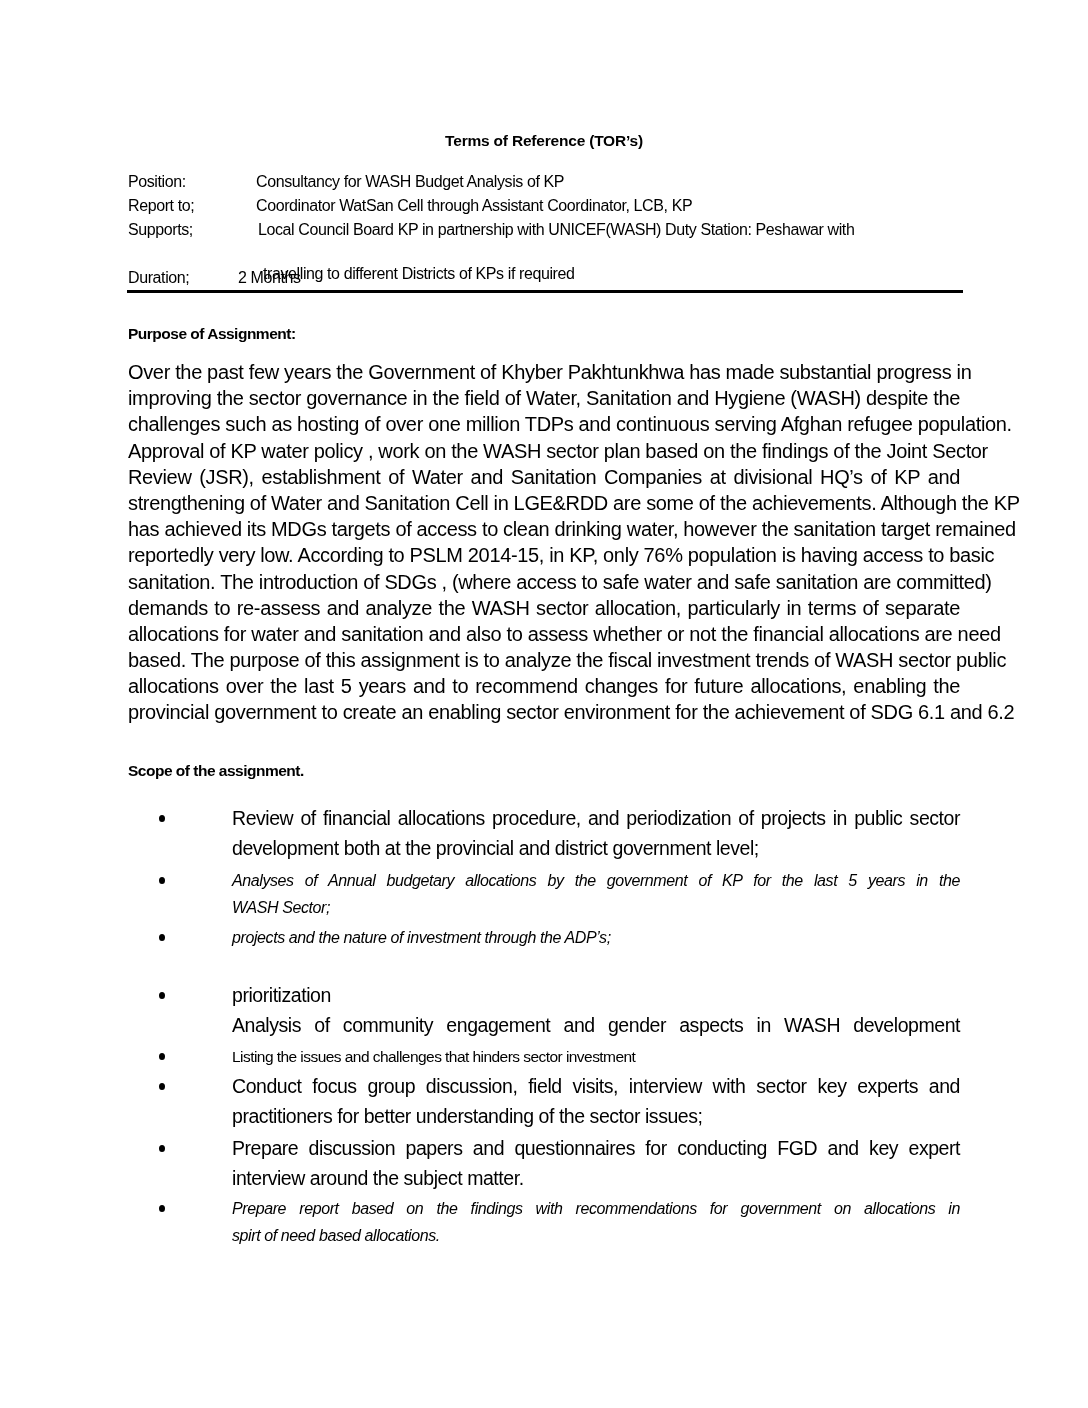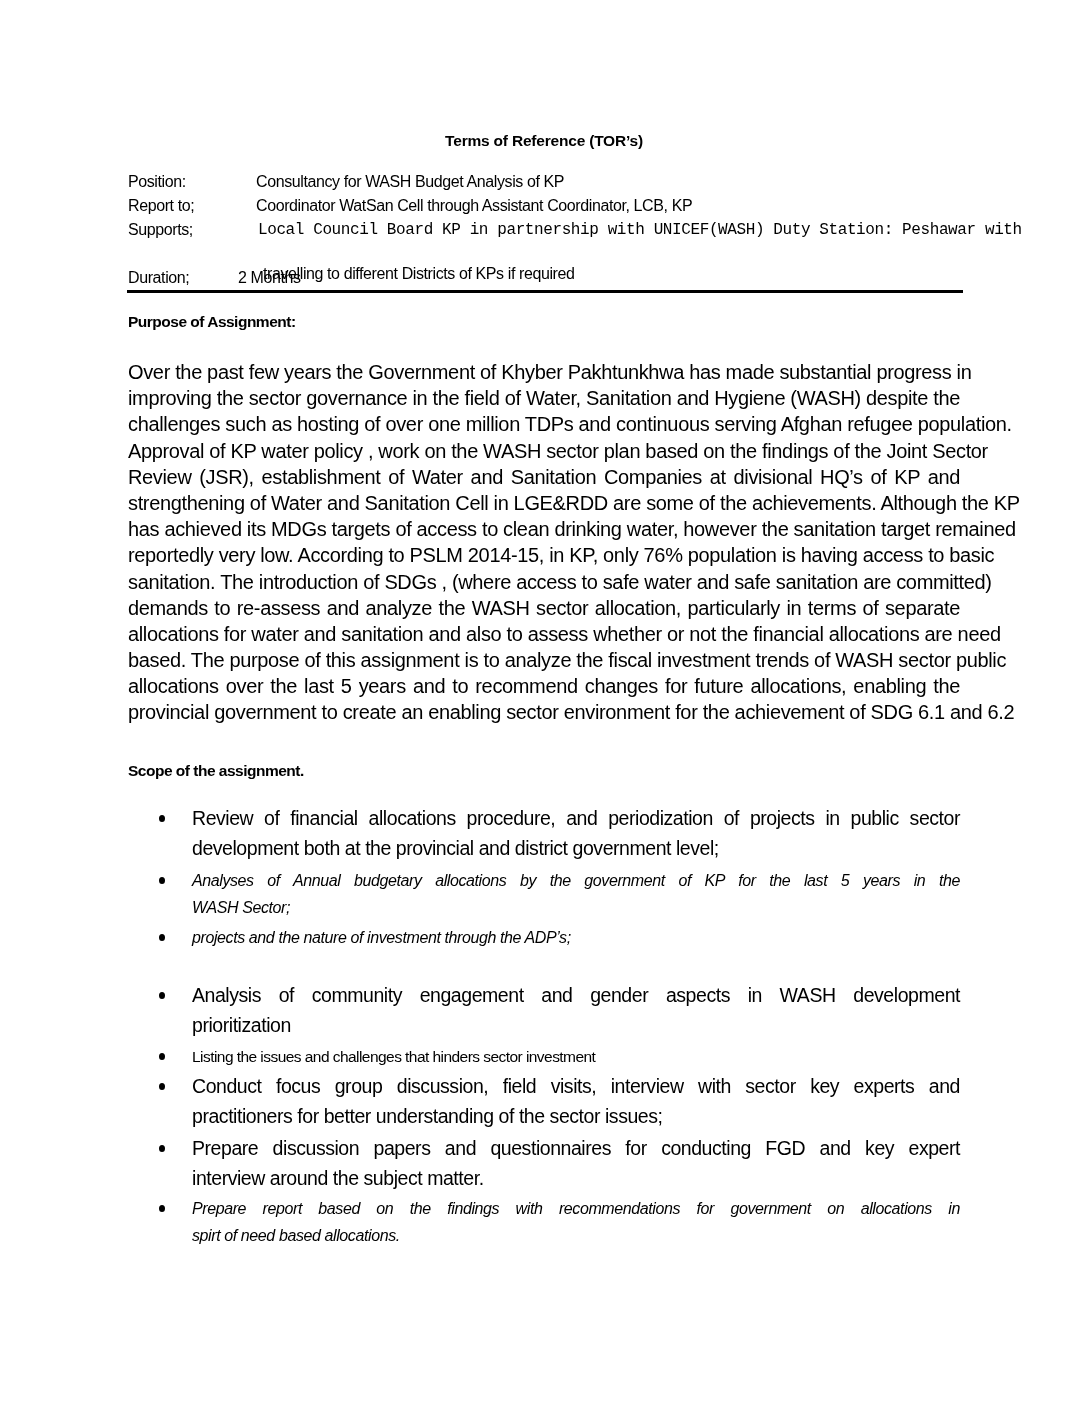--- a/index.html
+++ b/index.html
@@ -25,21 +25,21 @@
       position: absolute; left: 128px; width: 832px; top: 359px;
       font-size: 20px; line-height: 26.2px; letter-spacing: -0.35px;
     }
     .para .ln { display: block; text-align: justify; text-align-last: justify; height: 26.2px; white-space: nowrap; }
     .para .ln.last { text-align-last: left; }
     .bullet { position: absolute; left: 128px; width: 832px; }
     .bullet .dot {
       position: absolute; left: 31px; width: 6px; height: 7px; border-radius: 50%; background: #000;
     }
     .bullet .txt { position: absolute; left: 64px; width: 768px; }
-    .bullet .ln { display: block; text-align: justify; text-align-last: justify; white-space: nowrap; }
+    .bullet .ln { display: block; text-align: justify; text-align-last: justify; white-space: nowrap; margin-left: 40px; }
     .bullet .ln.last { text-align-last: left; }
     .big { font-size: 19.5px; letter-spacing: -0.45px; }
     .big .ln { height: 30px; line-height: 30px; }
     .small { font-size: 16px; letter-spacing: -0.4px; }
     .small .ln { height: 27px; line-height: 27px; font-style: italic; }
     .xsmall { font-size: 15.5px; letter-spacing: -0.55px; }
     .xsmall .ln { height: 27px; line-height: 27px; }
   </style>
 </head>
 <body>
@@ -51,31 +51,31 @@
   <div class="hdr-row" style="top:170px;">
     <span class="hdr-label">Position:</span>
     <span class="hdr-value" style="left:128px;">Consultancy for WASH Budget Analysis of KP</span>
   </div>
   <div class="hdr-row" style="top:194px;">
     <span class="hdr-label">Report to;</span>
     <span class="hdr-value" style="left:128px;">Coordinator WatSan Cell through Assistant Coordinator, LCB, KP</span>
   </div>
   <div class="hdr-row" style="top:218px;">
     <span class="hdr-label">Supports;</span>
-    <span class="hdr-value" style="left:130px;font-family:Liberation Mono, monospace;">Local Council Board KP in partnership with UNICEF(WASH) Duty Station: Peshawar with</span>
+    <span class="hdr-value" style="left:130px;">Local Council Board KP in partnership with UNICEF(WASH) Duty Station: Peshawar with</span>
     <span class="hdr-value" style="left:135px; top:24px;margin-top:20px;">travelling to different Districts of KPs  if required</span>
   </div>
   <div class="hdr-row" style="top:266px;">
     <span class="hdr-label">Duration;</span>
     <span class="hdr-value" style="left:110px;">2 Months</span>
   </div>
 
   <div class="rule"></div>
 
-  <div class="section-head" style="top:312px;">Purpose of Assignment:</div>
+  <div class="section-head" style="top:324px;">Purpose of Assignment:</div>
 
   <div class="para">
     <span class="ln">Over the past few years the Government of Khyber Pakhtunkhwa has made substantial progress in</span>
     <span class="ln">improving the sector governance in the field of Water, Sanitation and Hygiene (WASH) despite the</span>
     <span class="ln">challenges such as hosting of over one million TDPs and continuous serving Afghan refugee population.</span>
     <span class="ln">Approval of KP water policy , work on the WASH sector plan based on the findings of the Joint Sector</span>
     <span class="ln">Review (JSR), establishment of Water and Sanitation Companies at divisional HQ’s of KP and</span>
     <span class="ln">strengthening of Water and Sanitation Cell in LGE&amp;RDD are some of the achievements. Although the KP</span>
     <span class="ln">has achieved its MDGs targets of access to clean drinking water, however the sanitation target remained</span>
     <span class="ln">reportedly very low.  According to PSLM 2014-15, in KP, only 76% population is having access to basic</span>
@@ -108,22 +108,22 @@
   <div class="bullet small" style="top:924px;">
     <span class="dot" style="top:10px;"></span>
     <div class="txt">
       <span class="ln last">projects and the nature of investment through the ADP’s;</span>
     </div>
   </div>
 
   <div class="bullet big" style="top:980px;">
     <span class="dot" style="top:12px;"></span>
     <div class="txt">
+      <span class="ln last">prioritization</span>
       <span class="ln">Analysis   of  community  engagement  and  gender  aspects  in  WASH  development</span>
-      <span class="ln last">prioritization</span>
     </div>
   </div>
 
   <div class="bullet xsmall" style="top:1043px;">
     <span class="dot" style="top:10px;"></span>
     <div class="txt">
       <span class="ln last">Listing the issues and challenges that hinders sector investment</span>
     </div>
   </div>
 

